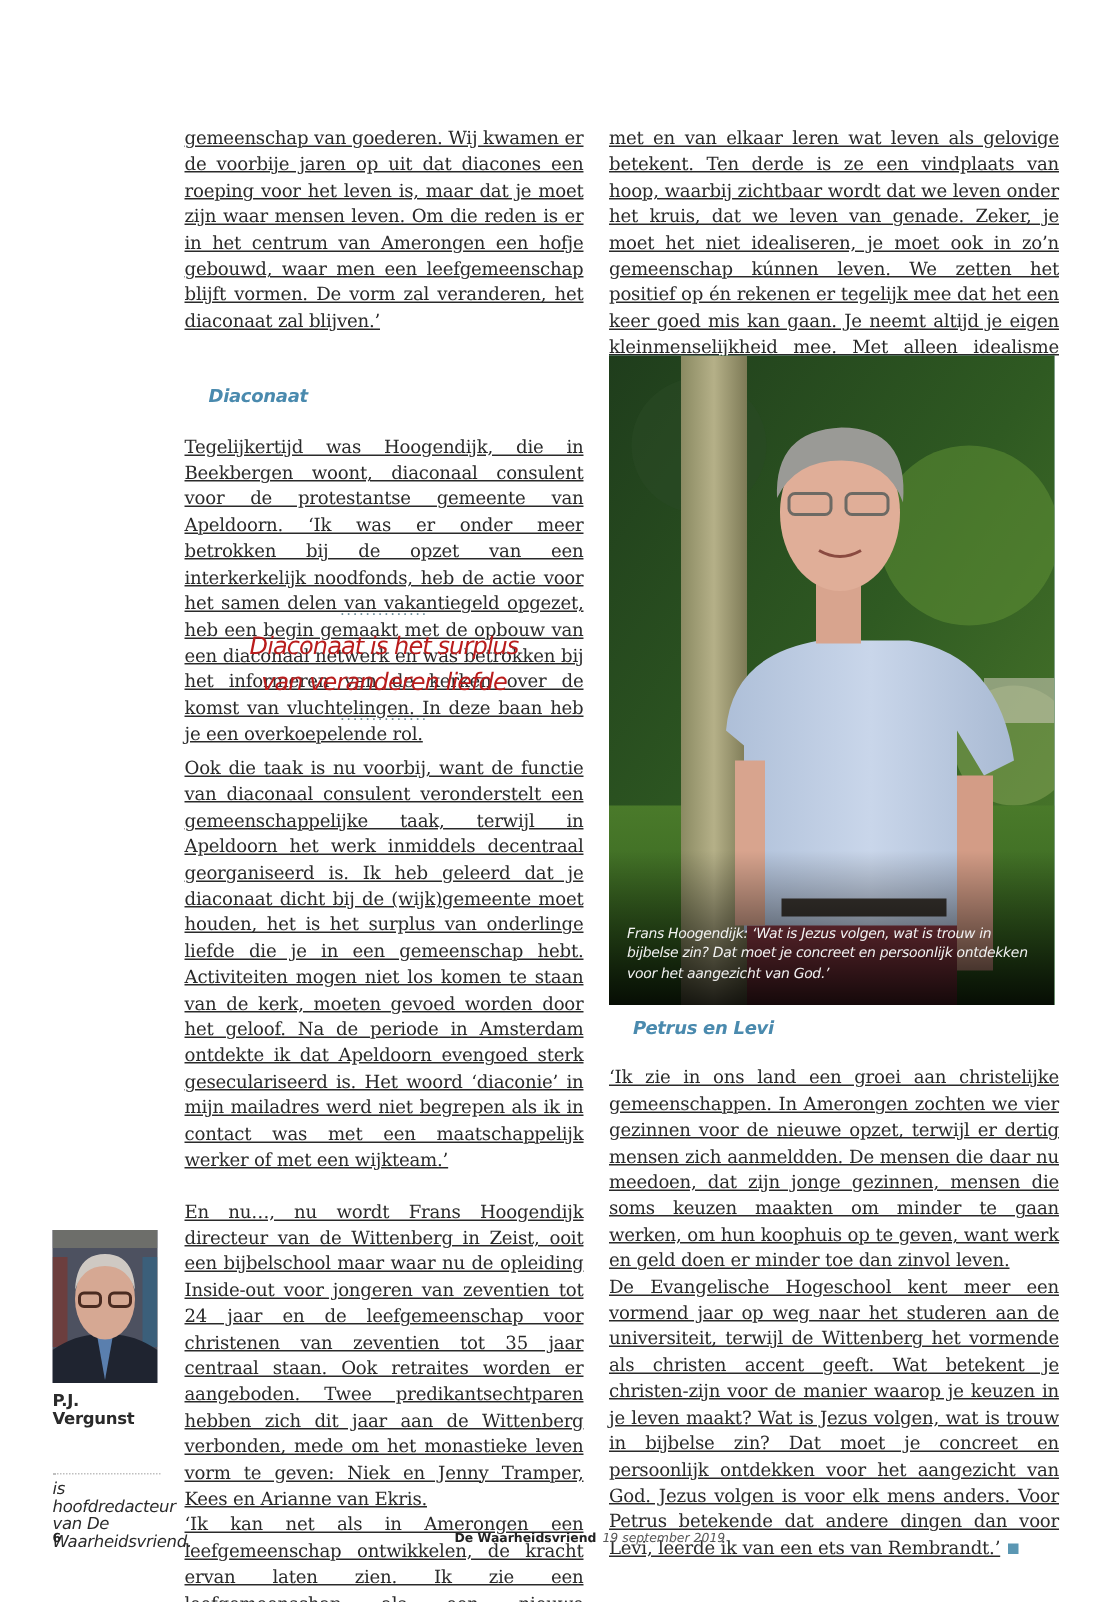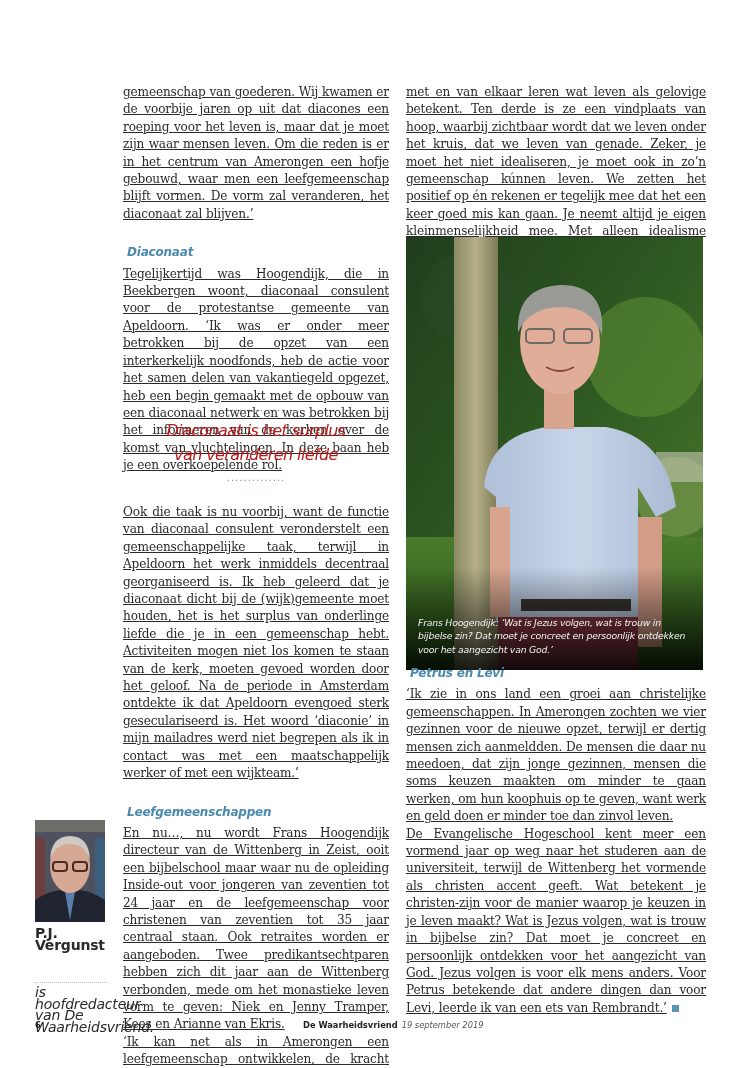--- a/index.html
+++ b/index.html
@@ -3,37 +3,37 @@
 <meta charset="utf-8">
 <style>
   html, body { margin: 0; padding: 0; background: #ffffff; }
   body { width: 738px; height: 1068px; position: relative; overflow: hidden;
          font-family: "DejaVu Serif", "Liberation Serif", serif; color: #2a2a2a; }
   .col { position: absolute; font-size: 12.1px; line-height: 17.4px; letter-spacing: -0.15px; }
   .col p { margin: 0; text-decoration: underline; }
   .left-col { left: 123px; top: 84px; width: 266px; }
   .right-col { left: 406px; top: 84px; width: 300px; }
   .subhead { font-family: "DejaVu Sans", "Liberation Sans", sans-serif; font-style: italic;
-             color: #4a8aae; font-size: 12px; line-height: 17.4px; margin: 4px; letter-spacing: -0.2px; }
+             color: #4a8aae; font-size: 12px; line-height: 17.4px; margin: 16px; letter-spacing: -0.2px; }
   .gap { height: 17px; }
   .pull { position: absolute; left: 123px; top: 403px; width: 266px; text-align: center; }
   .pull .dots { color: #6f8f9c; font-size: 10px; letter-spacing: 1px; line-height: 10px;
                 font-family: "DejaVu Sans", sans-serif; }
   .pull .quote { font-family: "DejaVu Sans", "Liberation Sans", sans-serif; font-style: italic;
                  font-weight: 300; color: #b91c1c; font-size: 16px; line-height: 24px; margin: 6px 0 6px 0;
                  letter-spacing: -0.6px; }
   .photo { position: absolute; left: 406px; top: 237px; width: 297px; height: 433px; overflow: hidden;
            background: #14532d; }
   .photo svg { display: block; }
   .caption { position: absolute; left: 12px; bottom: 14px; right: 10px;
              font-family: "DejaVu Sans", "Liberation Sans", sans-serif; font-style: italic;
              color: #f2f2f2; font-size: 9.3px; line-height: 13.5px; letter-spacing: -0.2px; }
   .portrait { position: absolute; left: 35px; top: 820px; width: 70px; height: 102px; overflow: hidden; background: #5c5f6a; }
   .bio { position: absolute; left: 35px; top: 928px; width: 75px;
-         font-family: "DejaVu Sans", "Liberation Sans", sans-serif; font-size: 14px; line-height: 11.6px; color: #2a2a2a; letter-spacing: -0.2px; }
+         font-family: "DejaVu Sans", "Liberation Sans", sans-serif; font-size: 11px; line-height: 11.6px; color: #2a2a2a; letter-spacing: -0.2px; }
   .bio .name { font-weight: bold; }
   .bio .role { font-style: italic; margin-top: 36px; }
   .bio-rule { position: absolute; left: 35px; top: 982px; width: 72px; border-top: 1px dotted #bfbfbf; }
   .footer { position: absolute; top: 1020px; font-family: "DejaVu Sans", "Liberation Sans", sans-serif; font-size: 8.3px; color: #222; }
   .pagenum { left: 35px; font-weight: bold; }
   .footer-right { left: 303px; }
   .footer-right .pub { font-weight: bold; }
   .footer-right .date { font-style: italic; color: #555; margin-left: 4px; }
   .endmark { display: inline-block; width: 7px; height: 7px; background: #5b97b3; margin-left: 5px; vertical-align: 0px; }
 </style>
@@ -52,21 +52,20 @@
   <div class="quote">
     <span>Diaconaat is het surplus</span><br>
     <span>van veranderen liefde</span>
   </div>
   <div class="dots">..............</div>
 </div>
 
 <div class="col" style="left:123px; top:504px; width:266px;">
   <p style="text-align:justify;">Ook die taak is nu voorbij, want de functie van diaconaal consulent veronderstelt een gemeenschappelijke taak, terwijl in Apeldoorn het werk inmiddels decentraal georganiseerd is. Ik heb geleerd dat je diaconaat dicht bij de (wijk)gemeente moet houden, het is het surplus van onderlinge liefde die je in een gemeenschap hebt. Activiteiten mogen niet los komen te staan van de kerk, moeten gevoed worden door het geloof. Na de periode in Amsterdam ontdekte ik dat Apeldoorn evengoed sterk geseculariseerd is. Het woord ‘diaconie’ in mijn mailadres werd niet begrepen als ik in contact was met een maatschappelijk werker of met een wijkteam.’</p>
   <div class="gap"></div>
-  <h3 class="subhead">Leefgemeenschappen</h3>
   <p style="text-align:justify;">En nu…, nu wordt Frans Hoogendijk directeur van de Wittenberg in Zeist, ooit een bijbelschool maar waar nu de opleiding Inside-out voor jongeren van zeventien tot 24 jaar en de leefgemeenschap voor christenen van zeventien tot 35 jaar centraal staan. Ook retraites worden er aangeboden. Twee predikantsechtparen hebben zich dit jaar aan de Wittenberg verbonden, mede om het monastieke leven vorm te geven: Niek en Jenny Tramper, Kees en Arianne van Ekris.</p>
   <p style="text-align:justify;">‘Ik kan net als in Amerongen een leefgemeenschap ontwikkelen, de kracht ervan laten zien. Ik zie een leefgemeenschap als een nieuwe manifestatie van kerk-zijn, juist omdat in onze tijd directe verbindingen binnen een eigen netwerk ertoe doen. Zo’n gemeenschap is tevens een oefenplaats van geloven,</p>
 </div>
 
 <div class="col right-col">
   <p style="text-align:justify;">met en van elkaar leren wat leven als gelovige betekent. Ten derde is ze een vindplaats van hoop, waarbij zichtbaar wordt dat we leven onder het kruis, dat we leven van genade. Zeker, je moet het niet idealiseren, je moet ook in zo’n gemeenschap kúnnen leven. We zetten het positief op én rekenen er tegelijk mee dat het een keer goed mis kan gaan. Je neemt altijd je eigen kleinmenselijkheid mee. Met alleen idealisme kom je er in de kerk niet.’</p>
 </div>
 
 <div class="photo">
   <svg width="297" height="433" viewBox="0 0 297 433">

